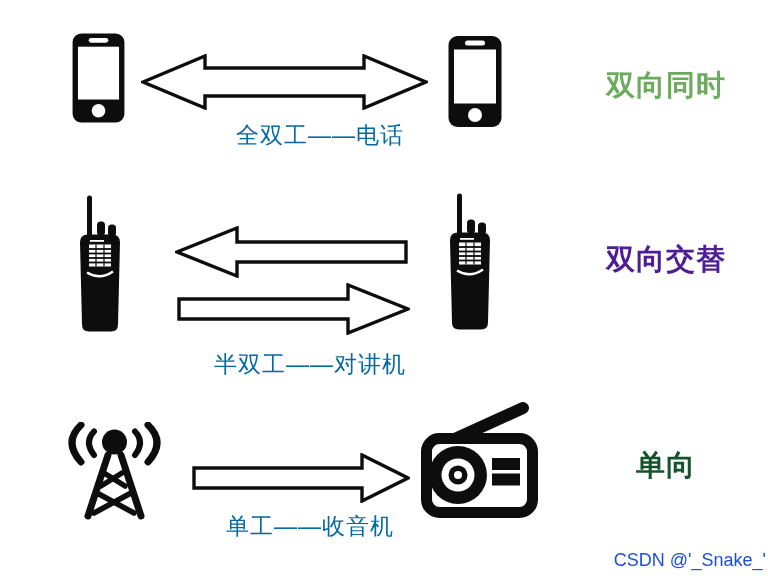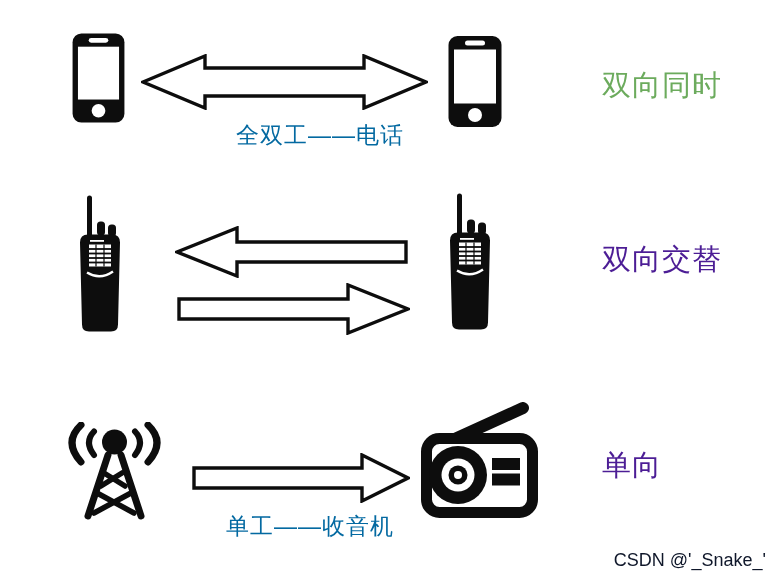--- a/index.html
+++ b/index.html
@@ -17,22 +17,23 @@
   .icon svg{display:block;width:100%;height:100%;}
   .caption{
     color:#0369a1;
     font-size:23px;
     letter-spacing:1px;
     text-align:center;
     white-space:nowrap;
   }
   .annot{
     font-size:29px;
-    font-weight:normal;
+    font-weight:bold;
     letter-spacing:1px;
+    text-align:center;
     white-space:nowrap;
   }
   .watermark{
     font-size:18px;
     text-align:right;
     white-space:nowrap;
   }
 </style>
 </head>
 <body>
@@ -116,20 +117,21 @@
         <line x1="12" y1="68" x2="34" y2="68"></line>
       </g>
       <g stroke="#0d0d0d" stroke-width="1.2">
         <line x1="19" y1="50" x2="19" y2="72"></line>
         <line x1="27" y1="50" x2="27" y2="72"></line>
       </g>
       <path d="M10,78 Q23,86 36,77" stroke="#fff" stroke-width="2.4" fill="none"></path>
     </svg>
   </div>
 
+  <div class="abs caption" style="left:150px;top:349px;width:320px;">半双工——对讲机</div>
 
   <div class="abs annot" style="left: 602px; top: 240px; width: 128px; color: #4c1d95;">双向交替</div>
 
   <div class="abs icon" style="left:61px;top:422px;width:107px;height:98px;">
     <svg viewBox="0 0 107 98">
       <circle cx="53.5" cy="20" r="12.5" fill="#0d0d0d"></circle>
       <g stroke="#0d0d0d" fill="none" stroke-linecap="round">
         <path d="M47,33 L27,94" stroke-width="7"></path>
         <path d="M60,33 L80,94" stroke-width="7"></path>
         <path d="M43,51 L64,64" stroke-width="5.5"></path>
@@ -158,17 +160,17 @@
       <circle cx="37" cy="73" r="16.5" fill="#ffffff"></circle>
       <circle cx="37" cy="73" r="9.5" fill="#0d0d0d"></circle>
       <circle cx="37" cy="73" r="4" fill="#ffffff"></circle>
       <rect x="71" y="56" width="28" height="12" fill="#0d0d0d"></rect>
       <rect x="71" y="71.5" width="28" height="12" fill="#0d0d0d"></rect>
     </svg>
   </div>
 
   <div class="abs caption" style="left:150px;top:511px;width:320px;">单工——收音机</div>
 
-  <div class="abs annot" style="left: 602px; top: 446px; width: 128px; color: #4c1d95;">单向</div>
+  <div class="abs annot" style="left: 602px; top: 446px; width: 128px; color: #14532d;">单向</div>
 
-  <div class="abs watermark" style="left: 500px; top: 550px; width: 266px; color: #0f172a;">CSDN @'_Snake_'</div>
+  <div class="abs watermark" style="left: 500px; top: 550px; width: 266px; color: #1d4ed8;">CSDN @'_Snake_'</div>
 
 </div>
 
 </body></html>

